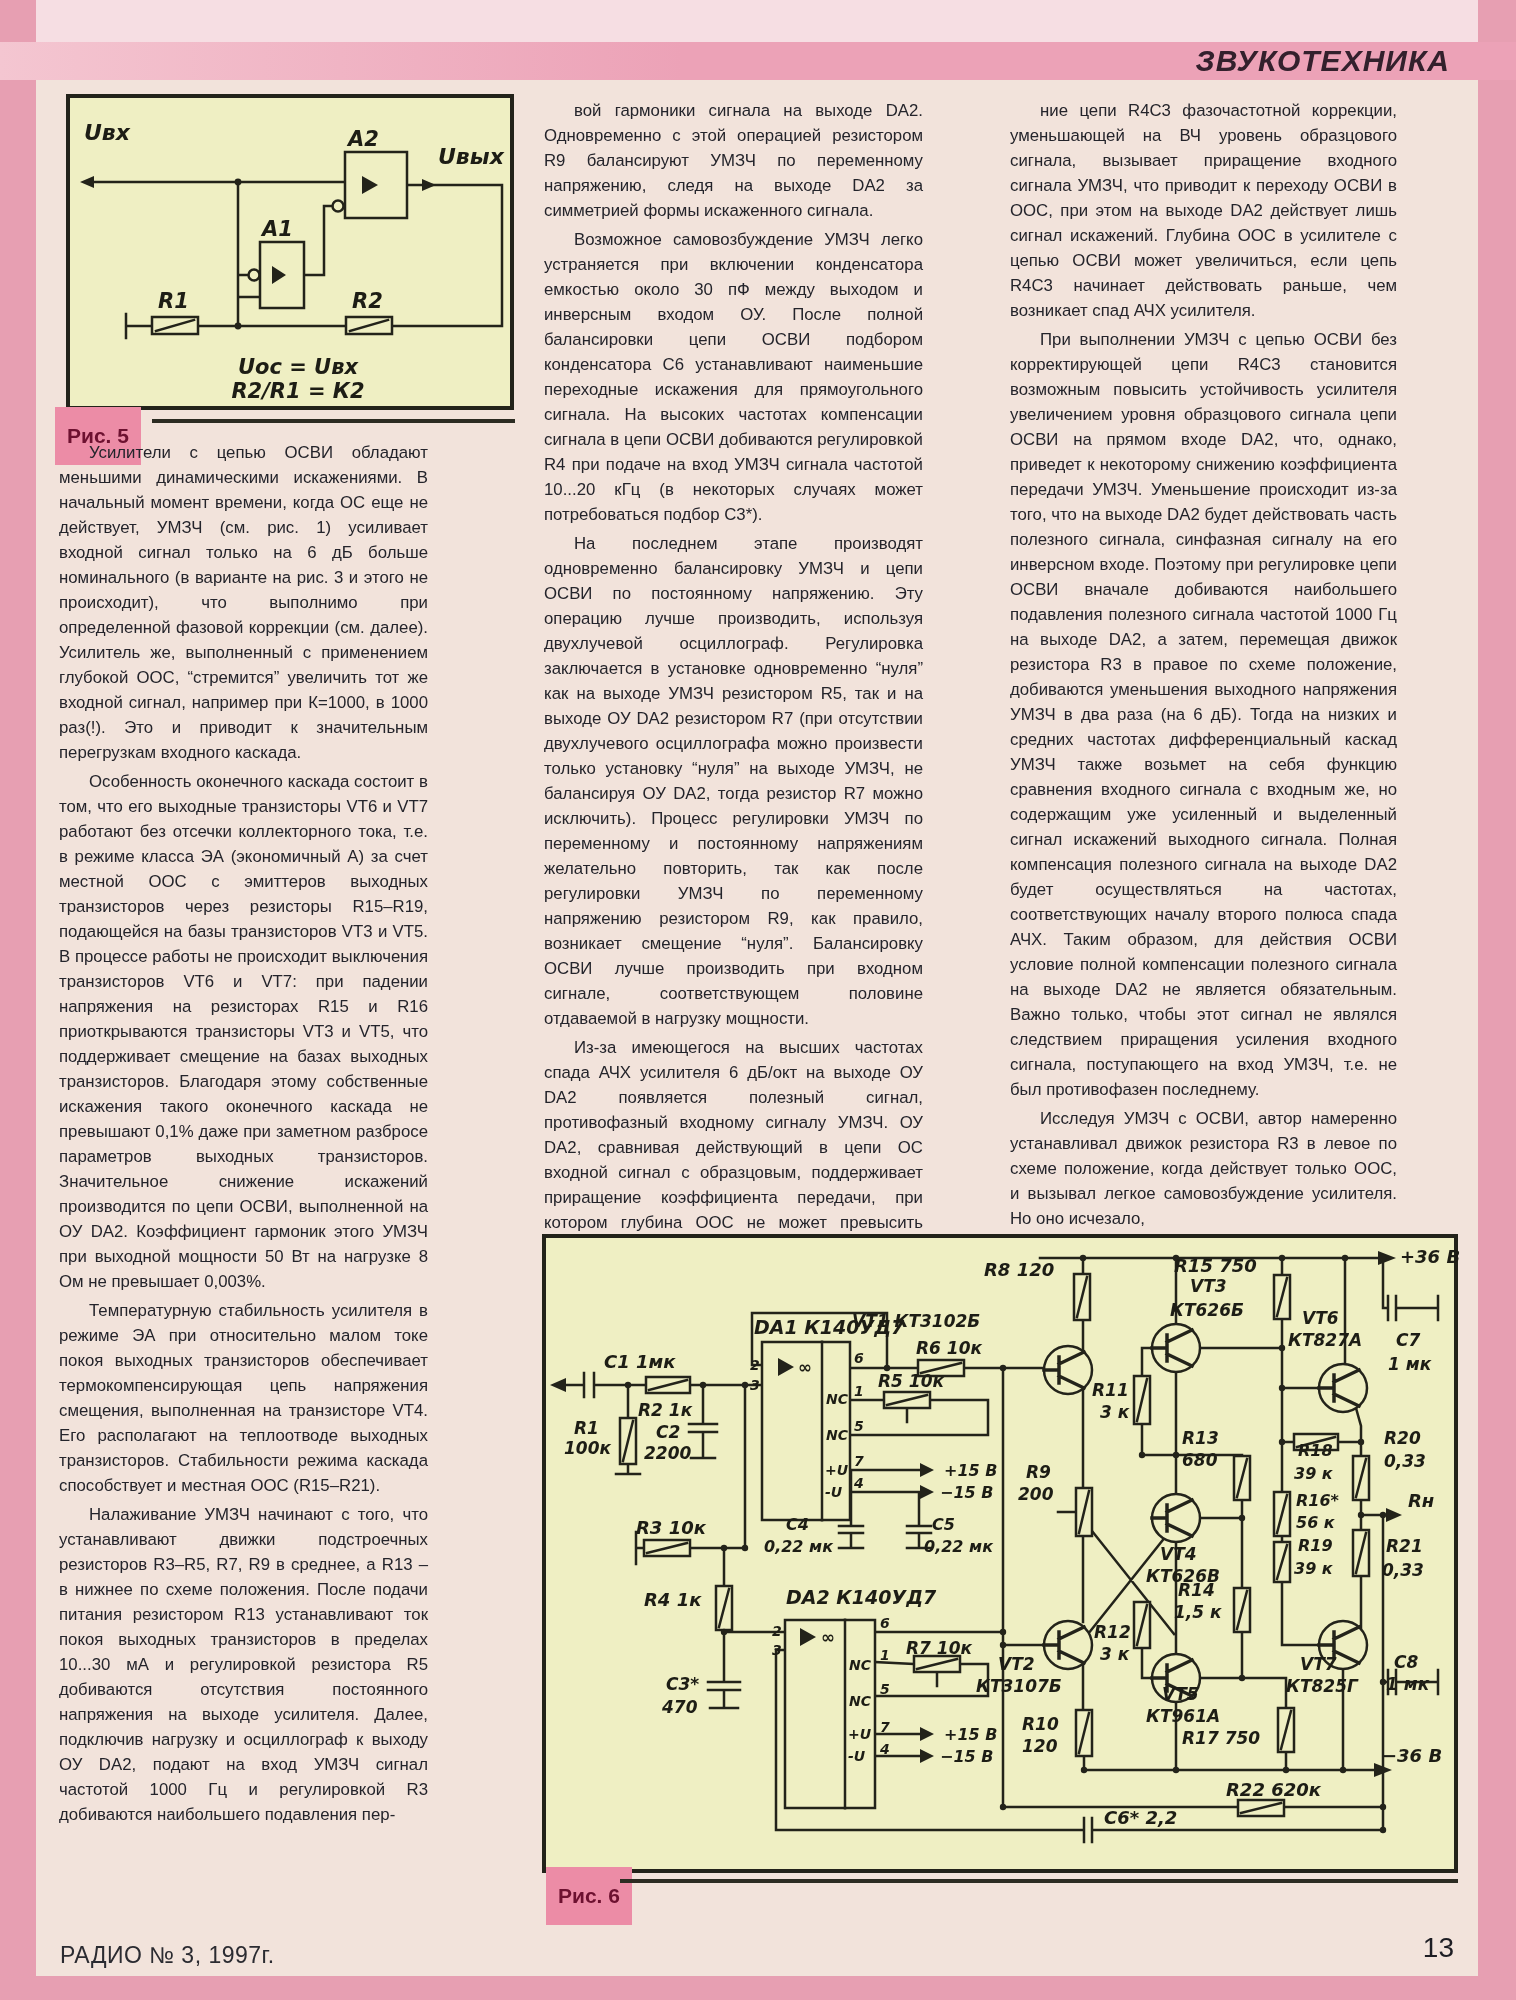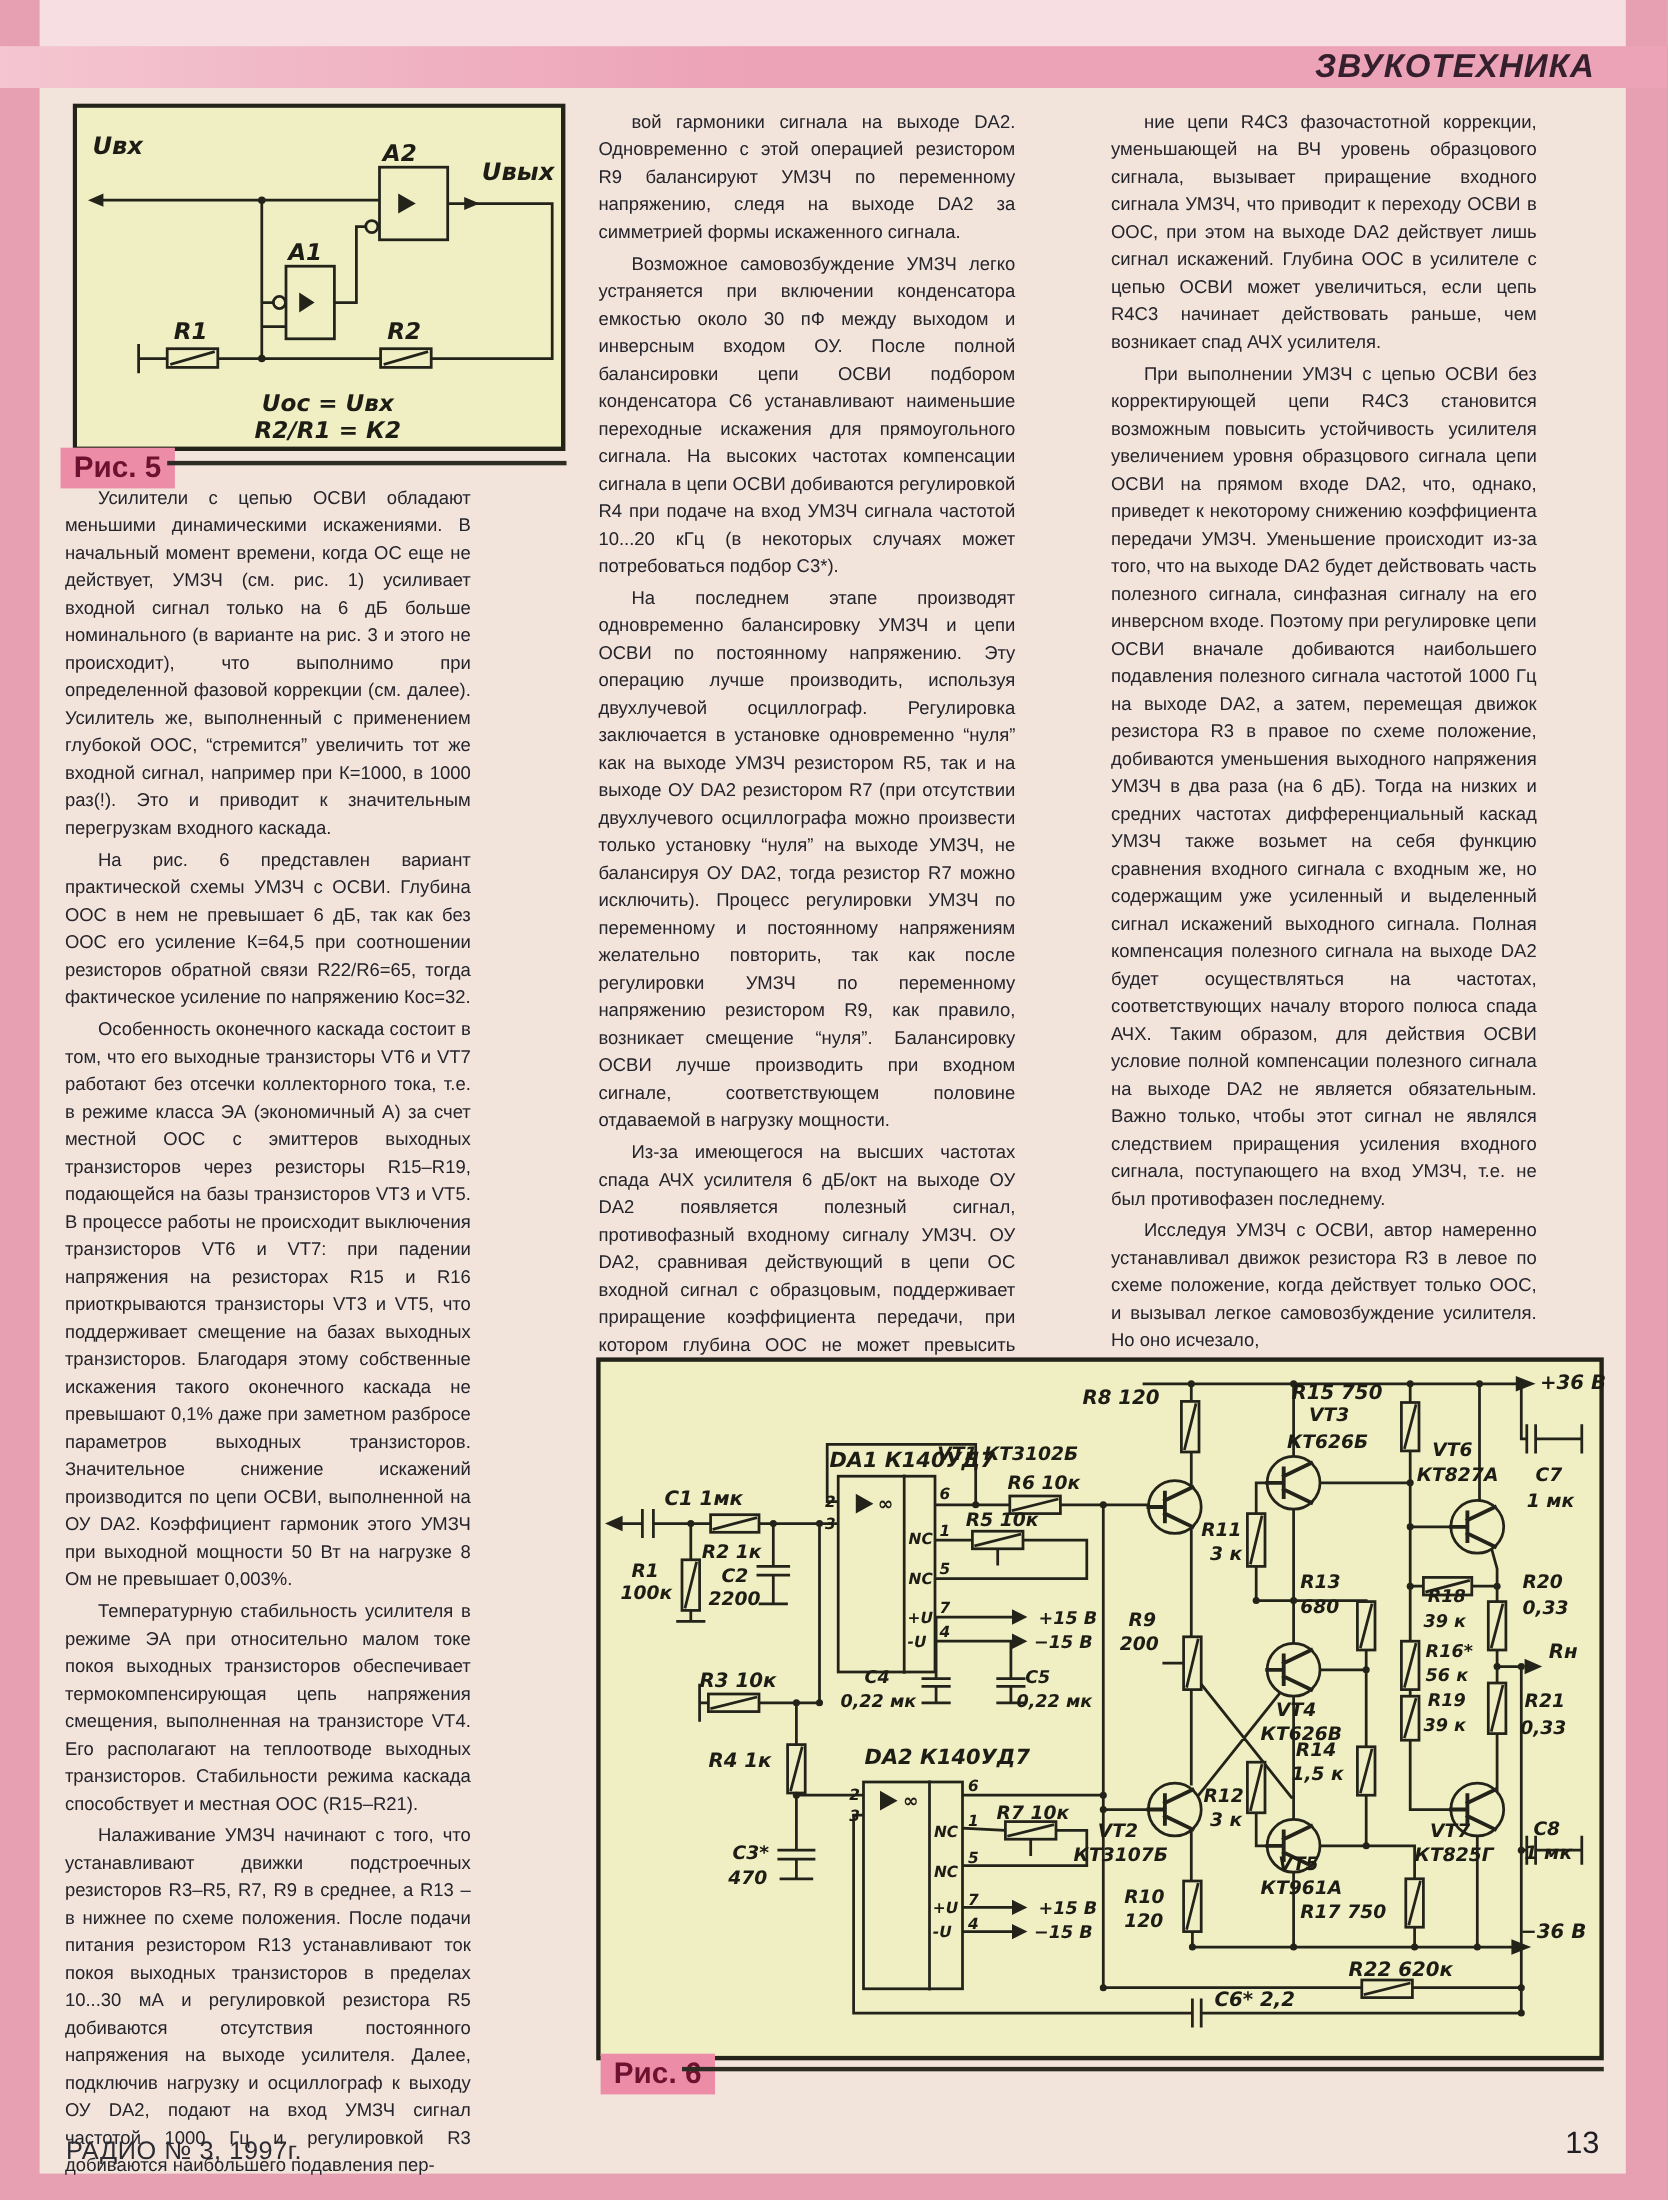--- a/index.html
+++ b/index.html
@@ -13,21 +13,21 @@
   .header-strip{position:absolute;left:0;top:42px;width:1516px;height:38px;
         background:linear-gradient(90deg,#f4c6d1 0%,var(--strip,#eca2b7) 45%,var(--strip,#eca2b7) 100%);
         display:flex;align-items:center;justify-content:flex-end;padding-right:66px;box-sizing:border-box;text-align:center;}
   .header-strip span{font-style:italic;font-weight:bold;font-size:30px;letter-spacing:1px;color:#33202c;}
   .col{position:absolute;color:var(--text,#24242b);font-size:16.8px;line-height:25px;}
   .col p{margin:4px;text-indent:30px;text-align:justify;}
   #col1{left:55px;top:436px;width:377px;}
   #col2{left:540px;top:94px;width:387px;}
   #col3{left:1006px;top:94px;width:395px;}
   .badge{position:absolute;background:var(--badge-bg,#ec8ca6);color:var(--badge-text,#6d1130);
-        font-weight:bold;font-size:27px;padding:3px 12px;}
+        font-weight:bold;font-size:21px;padding:17px 12px;}
   .rule{position:absolute;background:#2c2c22;}
   #fig5-badge{left:55px;top:407px;}
   #fig5-rule{left:152px;top:419px;width:363px;height:4px;}
   #fig6-badge{left:546px;top:1867px;}
   #fig6-rule{left:620px;top:1879px;width:838px;height:4px;}
   #fig5{position:absolute;left:66px;top:94px;}
   #fig6{position:absolute;left:540px;top:1230px;}
   svg .w{stroke:#23231a;stroke-width:2.5;fill:none;stroke-linecap:square;}
   svg .w3{stroke:#23231a;stroke-width:3.5;fill:none;stroke-linecap:square;}
   svg .figbg{fill:var(--fig-bg,#efefc3);stroke:#23231a;stroke-width:4;}
@@ -76,21 +76,20 @@
         <text x="286" y="214" font-size="21" text-anchor="start">R2</text>
         <text x="232" y="280" font-size="21" text-anchor="middle">Uос = Uвх</text>
         <text x="232" y="304" font-size="21" text-anchor="middle">R2/R1 = К2</text>
       </g>
   </svg>
   <div class="badge" id="fig5-badge">Рис. 5</div>
   <div class="rule" id="fig5-rule"></div>
 
   <div class="col" id="col1">
     <p>Усилители с цепью ОСВИ обладают меньшими динамическими искажениями. В начальный момент времени, когда ОС еще не действует, УМЗЧ (см. рис. 1) усиливает входной сигнал только на 6 дБ больше номинального (в варианте на рис. 3 и этого не происходит), что выполнимо при определенной фазовой коррекции (см. далее). Усилитель же, выполненный с применением глубокой ООС, “стремится” увеличить тот же входной сигнал, например при К=1000, в 1000 раз(!). Это и приводит к значительным перегрузкам входного каскада.</p>
-    <p>На рис. 6 представлен вариант практической схемы УМЗЧ с ОСВИ. Глубина ООС в нем не превышает 6 дБ, так как без ООС его усиление К=64,5 при соотношении резисторов обратной связи R22/R6=65, тогда фактическое усиление по напряжению Кос=32.</p>
     <p>Особенность оконечного каскада состоит в том, что его выходные транзисторы VT6 и VT7 работают без отсечки коллекторного тока, т.е. в режиме класса ЭА (экономичный А) за счет местной ООС с эмиттеров выходных транзисторов через резисторы R15–R19, подающейся на базы транзисторов VT3 и VT5. В процессе работы не происходит выключения транзисторов VT6 и VT7: при падении напряжения на резисторах R15 и R16 приоткрываются транзисторы VT3 и VT5, что поддерживает смещение на базах выходных транзисторов. Благодаря этому собственные искажения такого оконечного каскада не превышают 0,1% даже при заметном разбросе параметров выходных транзисторов. Значительное снижение искажений производится по цепи ОСВИ, выполненной на ОУ DA2. Коэффициент гармоник этого УМЗЧ при выходной мощности 50 Вт на нагрузке 8 Ом не превышает 0,003%.</p>
     <p>Температурную стабильность усилителя в режиме ЭА при относительно малом токе покоя выходных транзисторов обеспечивает термокомпенсирующая цепь напряжения смещения, выполненная на транзисторе VT4. Его располагают на теплоотводе выходных транзисторов. Стабильности режима каскада способствует и местная ООС (R15–R21).</p>
     <p>Налаживание УМЗЧ начинают с того, что устанавливают движки подстроечных резисторов R3–R5, R7, R9 в среднее, а R13 – в нижнее по схеме положения. После подачи питания резистором R13 устанавливают ток покоя выходных транзисторов в пределах 10...30 мА и регулировкой резистора R5 добиваются отсутствия постоянного напряжения на выходе усилителя. Далее, подключив нагрузку и осциллограф к выходу ОУ DA2, подают на вход УМЗЧ сигнал частотой 1000 Гц и регулировкой R3 добиваются наибольшего подавления пер-</p>
   </div>
   <div class="col" id="col2">
     <p>вой гармоники сигнала на выходе DA2. Одновременно с этой операцией резистором R9 балансируют УМЗЧ по переменному напряжению, следя на выходе DA2 за симметрией формы искаженного сигнала.</p>
     <p>Возможное самовозбуждение УМЗЧ легко устраняется при включении конденсатора емкостью около 30 пФ между выходом и инверсным входом ОУ. После полной балансировки цепи ОСВИ подбором конденсатора С6 устанавливают наименьшие переходные искажения для прямоугольного сигнала. На высоких частотах компенсации сигнала в цепи ОСВИ добиваются регулировкой R4 при подаче на вход УМЗЧ сигнала частотой 10...20 кГц (в некоторых случаях может потребоваться подбор С3*).</p>
     <p>На последнем этапе производят одновременно балансировку УМЗЧ и цепи ОСВИ по постоянному напряжению. Эту операцию лучше производить, используя двухлучевой осциллограф. Регулировка заключается в установке одновременно “нуля” как на выходе УМЗЧ резистором R5, так и на выходе ОУ DA2 резистором R7 (при отсутствии двухлучевого осциллографа можно произвести только установку “нуля” на выходе УМЗЧ, не балансируя ОУ DA2, тогда резистор R7 можно исключить). Процесс регулировки УМЗЧ по переменному и постоянному напряжениям желательно повторить, так как после регулировки УМЗЧ по переменному напряжению резистором R9, как правило, возникает смещение “нуля”. Балансировку ОСВИ лучше производить при входном сигнале, соответствующем половине отдаваемой в нагрузку мощности.</p>
     <p>Из-за имеющегося на высших частотах спада АЧХ усилителя 6 дБ/окт на выходе ОУ DA2 появляется полезный сигнал, противофазный входному сигналу УМЗЧ. ОУ DA2, сравнивая действующий в цепи ОС входной сигнал с образцовым, поддерживает приращение коэффициента передачи, при котором глубина ООС не может превысить заданного значения (в отличие от усилителей по схемам рис. 4 и 5). Введе-</p>
   </div>

